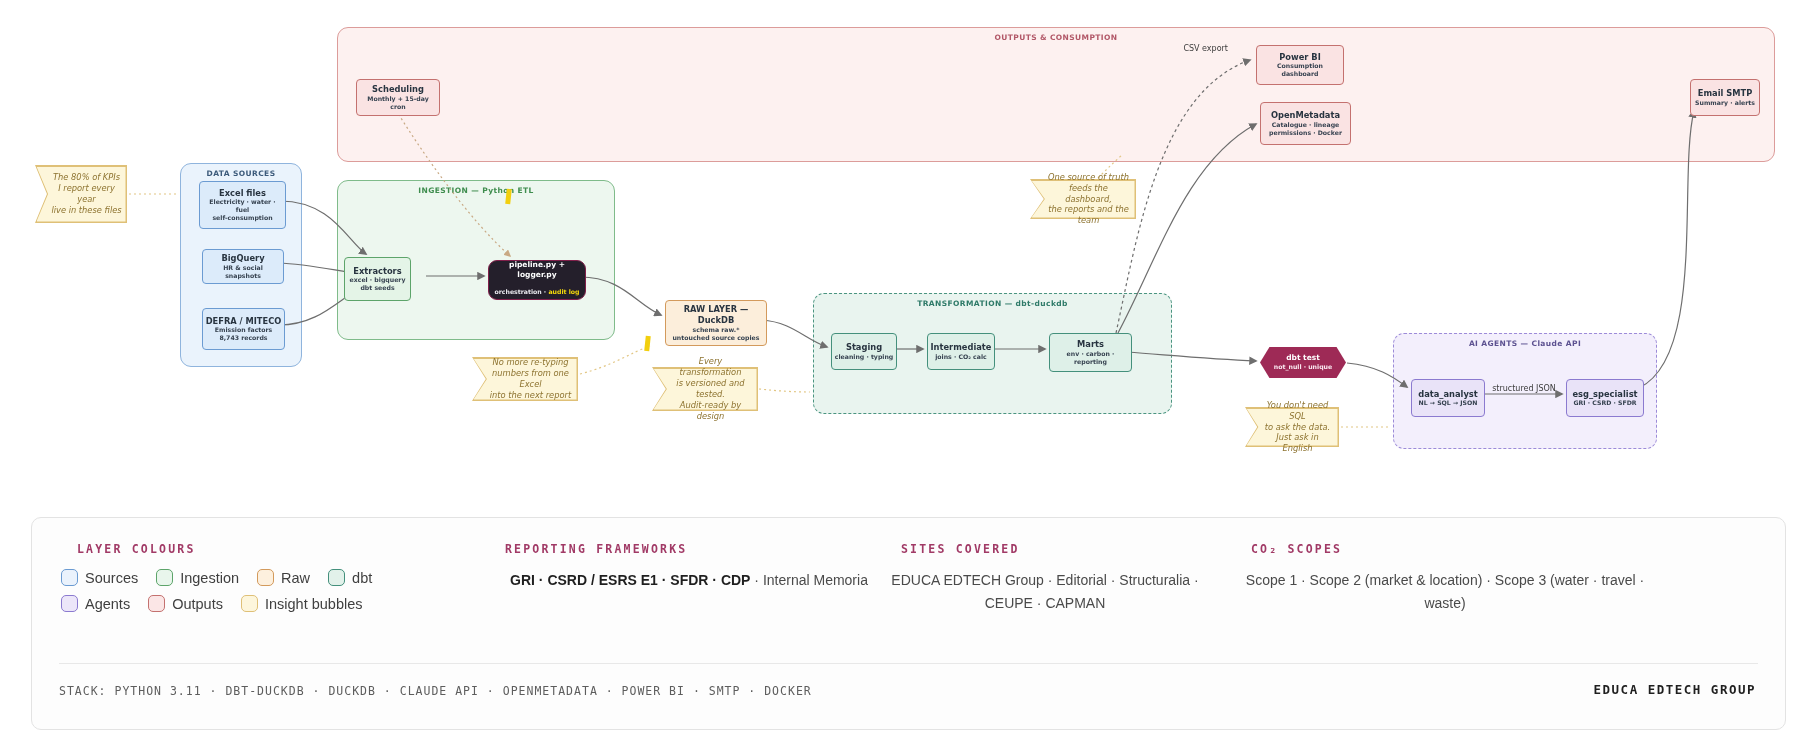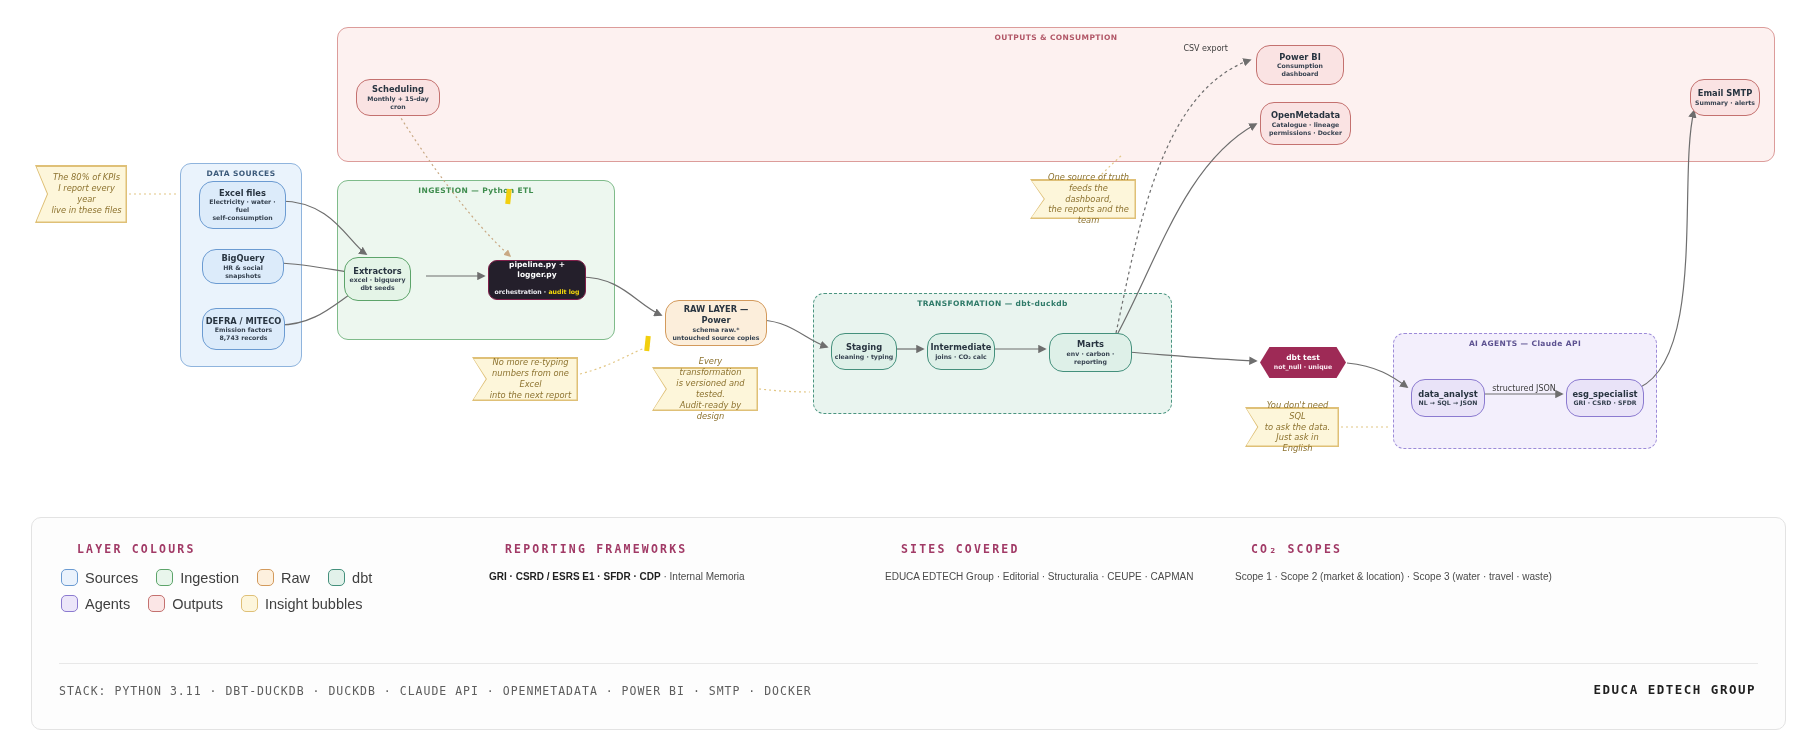--- a/index.html
+++ b/index.html
@@ -16,21 +16,21 @@
   .c-ingest{left:337px;top:180px;width:276px;height:158px;background:#edf7ef;border-color:#7fbb8a;}
   .c-ingest .ct{color:#3f8d4e;}
   .c-outputs{left:337px;top:27px;width:1436px;height:133px;background:#fdf1f0;border-color:#dc9c9a;}
   .c-outputs .ct{color:#b25868;}
   .c-transf{left:813px;top:293px;width:357px;height:119px;background:#e9f4ef;border-color:#4a9480;border-style:dashed;}
   .c-transf .ct{color:#2e7a68;}
   .c-agents{left:1393px;top:333px;width:262px;height:114px;background:#f3effc;border-color:#9c8bd8;border-style:dashed;}
   .c-agents .ct{color:#5c5190;}
 
   
-  .node{position:absolute;border-radius:14px;border:1.3px solid;display:flex;flex-direction:column;
+  .node{position:absolute;border-radius:4px;border:1.3px solid;display:flex;flex-direction:column;
         align-items:center;justify-content:center;text-align:center;line-height:1.3;z-index:3;
         font-family:"DejaVu Sans",sans-serif;padding:2px;}
   .node .t{font-weight:700;font-size:8.3px;color:#283440;}
   .node .s{font-size:6.2px;color:#374351;font-weight:600;}
   .n-blue{background:#dcebfa;border-color:#6b9bd2;}
   .n-green{background:#e4f4e7;border-color:#5da46a;}
   .n-orange{background:#fceedb;border-color:#d39a5c;}
   .n-teal{background:#def0e8;border-color:#44907c;}
   .n-purple{background:#e9e3f8;border-color:#8b7ad0;}
   .n-pink{background:#fae3e3;border-color:#c4716f;}
@@ -87,21 +87,21 @@
   #lbl-json{left:1485px;top:384px;width:78px;text-align:center;}
 
   svg.wires{position:absolute;left:0;top:0;z-index:2;pointer-events:none;}
 
   
   .panel{position:absolute;left:31px;top:517px;width:1753px;height:211px;background:#fdfdfd;
          border:1px solid #e3e3e3;border-radius:10px;z-index:5;}
   .col{position:absolute;top:24px;}
   .col h4{margin:0 0 13px 16px;font-family:"DejaVu Sans Mono",monospace;font-size:11.5px;font-weight:700;
           letter-spacing:2.2px;color:#a13a66;}
-  .col .body{font-size:10px;color:#4a4a4a;line-height:1.65;}
+  .col .body{font-size:14px;color:#4a4a4a;line-height:1.65;text-align:center;}
   .col .body b{color:#1f1f1f;}
   #col1{left:29px;}
   #col2{left:457px;width:400px;}
   #col3{left:853px;width:320px;}
   #col4{left:1203px;width:420px;}
   .legend-items{display:flex;flex-wrap:wrap;width:345px;column-gap:18px;row-gap:9px;}
   .legend-item{display:flex;align-items:center;gap:7px;font-size:14.5px;color:#3f3f3f;}
   .swatch{width:17px;height:17px;border-radius:5px;border:1.4px solid;box-sizing:border-box;}
   .divider{position:absolute;left:27px;right:27px;top:145px;height:1px;background:#e8e8e8;}
   .stack{position:absolute;left:27px;top:166px;font-family:"DejaVu Sans Mono",monospace;
@@ -202,21 +202,21 @@
     <span class="t">OpenMetadata</span>
     <span class="s">Catalogue · lineage</span>
     <span class="s">permissions · Docker</span>
   </div>
   <div class="node n-pink" id="n-email">
     <span class="t">Email SMTP</span>
     <span class="s">Summary · alerts</span>
   </div>
 
   <div class="node n-orange" id="n-raw">
-    <span class="t">RAW LAYER — Power</span>
+    <span class="t">RAW LAYER — DuckDB</span>
     <span class="s">schema raw.*</span>
     <span class="s">untouched source copies</span>
   </div>
 
   <div class="node n-teal" id="n-staging">
     <span class="t">Staging</span>
     <span class="s">cleaning · typing</span>
   </div>
   <div class="node n-teal" id="n-intermediate">
     <span class="t">Intermediate</span>

